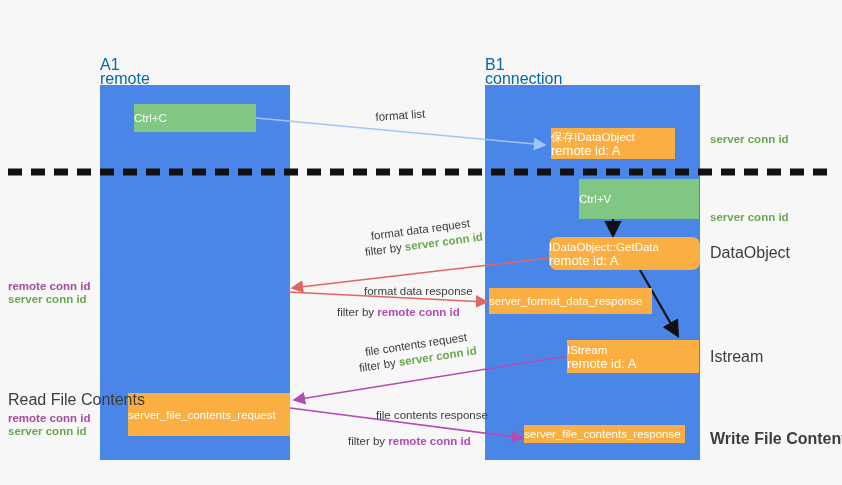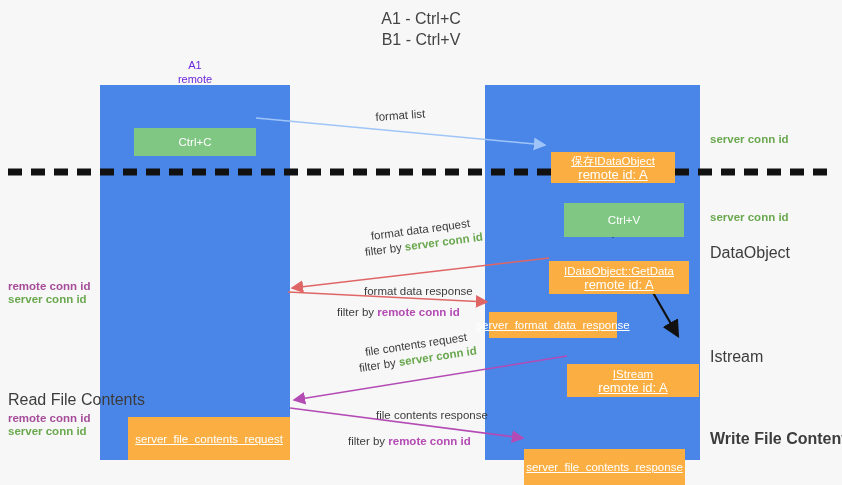--- a/index.html
+++ b/index.html
@@ -11,54 +11,54 @@
   }
   #canvas{position:absolute;inset:0;}
   svg.layer{position:absolute;left:0;top:0;width:842px;height:485px;pointer-events:none;}
 
   .title{
     position:absolute;left:0;top:8px;width:842px;text-align:center;
     font-size:16px;line-height:21px;color:#434343;white-space:pre-line;
   }
   .lane{position:absolute;background:#4a86e8;}
   .lane-head{
-    position:absolute;text-align:center;font-size:11px;line-height:14px;
-    color:#6d28d9;white-space:pre-line;
+    position:absolute;font-size:16px;line-height:14px;
+    color:#0369a1;white-space:pre-line;
   }
   .box{
     position:absolute;box-sizing:border-box;display:flex;
-    flex-direction:column;align-items:center;justify-content:center;
-    text-align:center;color:#ffffff;font-size:11.5px;line-height:14px;margin-top:24px;
+    flex-direction:column;align-items:flex-start;justify-content:center;
+    text-align:center;color:#ffffff;font-size:11.5px;line-height:14px;
   }
-  .box.orange{background:#fbb040;background:#f9ab40;text-decoration:underline;}
+  .box.orange{background:#fbb040;background:#f9ab40;}
   .box.orange{background:#fbaf42;}
   .box.green{background:#7fc47f;background:#81c784;color:#ffffff;}
   .box .l2{font-size:13px;}
 
   .lbl{position:absolute;font-size:11.5px;line-height:14px;color:#3c3c3c;white-space:nowrap;}
   .lbl.green{color:#6aa84f;font-weight:bold;}
   .lbl.purple{color:#a64d9a;font-weight:bold;}
   .rot-a{transform:rotate(-7.5deg);transform-origin:left top;}
   .rot-c{transform:rotate(-8.5deg);transform-origin:left top;}
   .rot-f{transform:rotate(-4deg);transform-origin:left top;}
   .flow-lbl{position:absolute;font-size:11.5px;line-height:15px;color:#3c3c3c;white-space:nowrap;}
   .flow-lbl .em-green{color:#6aa84f;font-weight:bold;}
   .flow-lbl .em-purple{color:#b44bb4;font-weight:bold;}
   .side-lbl{position:absolute;font-size:16px;line-height:15px;color:#3c3c3c;white-space:nowrap;}
 </style>
 </head>
 <body>
 
 <div id="canvas">
 
-  <div class="title">A1 - Ctrl+C
-B1 - Ctrl+V</div>
 
   <div class="lane-head" style="left:100px;top:58px;width:190px;">A1
 remote</div>
+  <div class="lane-head" style="left:485px;top:58px;width:215px;">B1
+connection</div>
 
   <div class="lane" style="left:100px;top:85px;width:190px;height:375px;"></div>
   <div class="lane" style="left:485px;top:85px;width:215px;height:375px;"></div>
 
   <svg class="layer">
     <defs>
       <marker id="ah-blue" markerWidth="9" markerHeight="9" refX="7" refY="4" orient="auto">
         <path d="M0,0 L8,4 L0,8 z" fill="#9fc5f8"></path>
       </marker>
       <marker id="ah-red" markerWidth="9" markerHeight="9" refX="7" refY="4" orient="auto">
@@ -91,44 +91,44 @@
 
   <div class="box green" style="left:134px;top:104px;width:122px;height:28px;">
     <span>Ctrl+C</span>
   </div>
 
   <div class="box orange" style="left:551px;top:128px;width:124px;height:31px;">
     <span>保存IDataObject</span>
     <span class="l2">remote id: A</span>
   </div>
 
-  <div class="box green" style="left:564px;top:179px;width:120px;height:34px;">
+  <div class="box green" style="left:579px;top:179px;width:120px;height:40px;">
     <span>Ctrl+V</span>
   </div>
 
-  <div class="box orange" style="left:549px;top:237px;width:140px;height:33px;">
+  <div class="box orange" style="left:549px;top:237px;width:151px;height:33px;border-radius:8px;">
     <span>IDataObject::GetData</span>
     <span class="l2">remote id: A</span>
   </div>
 
   <div class="box orange" style="left:567px;top:340px;width:132px;height:33px;">
     <span>IStream</span>
     <span class="l2">remote id: A</span>
   </div>
 
 
-  <div class="box orange" style="left:489px;top:288px;width:128px;height:26px;">
+  <div class="box orange" style="left:489px;top:288px;width:163px;height:26px;">
     <span>server_format_data_response</span>
   </div>
 
   <div class="box orange" style="left:128px;top:393px;width:162px;height:43px;">
     <span>server_file_contents_request</span>
   </div>
 
-  <div class="box orange" style="left:524px;top:425px;width:161px;height:36px;">
+  <div class="box orange" style="left:524px;top:425px;width:161px;height:18px;">
     <span>server_file_contents_response</span>
   </div>
 
   <div class="flow-lbl rot-f" style="left:375px;top:110px;">format list</div>
 
   <div class="flow-lbl rot-a" style="left:370px;top:229px;">format data request</div>
   <div class="flow-lbl rot-a" style="left:364px;top:245px;"><span>filter by </span><span class="em-green">server conn id</span></div>
 
   <div class="flow-lbl" style="left:364px;top:284px;">format data response</div>
   <div class="flow-lbl" style="left:337px;top:305px;"><span>filter by </span><span class="em-purple">remote conn id</span></div>

